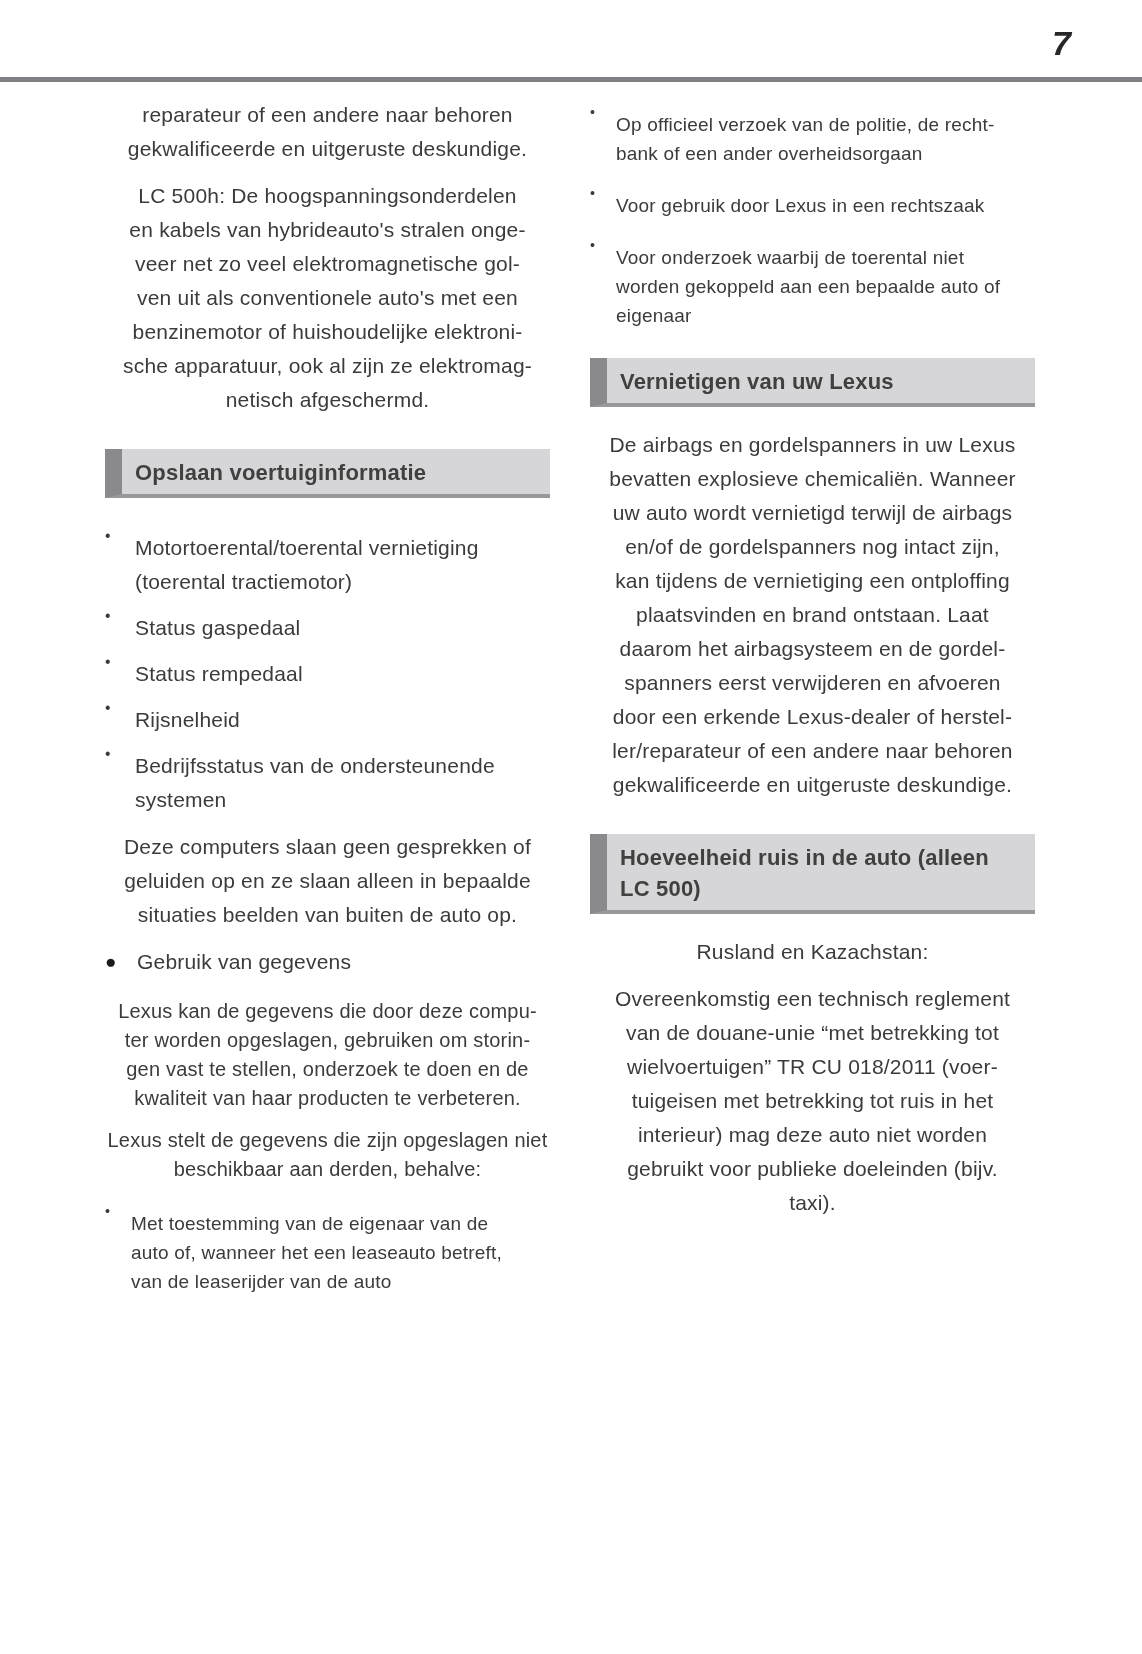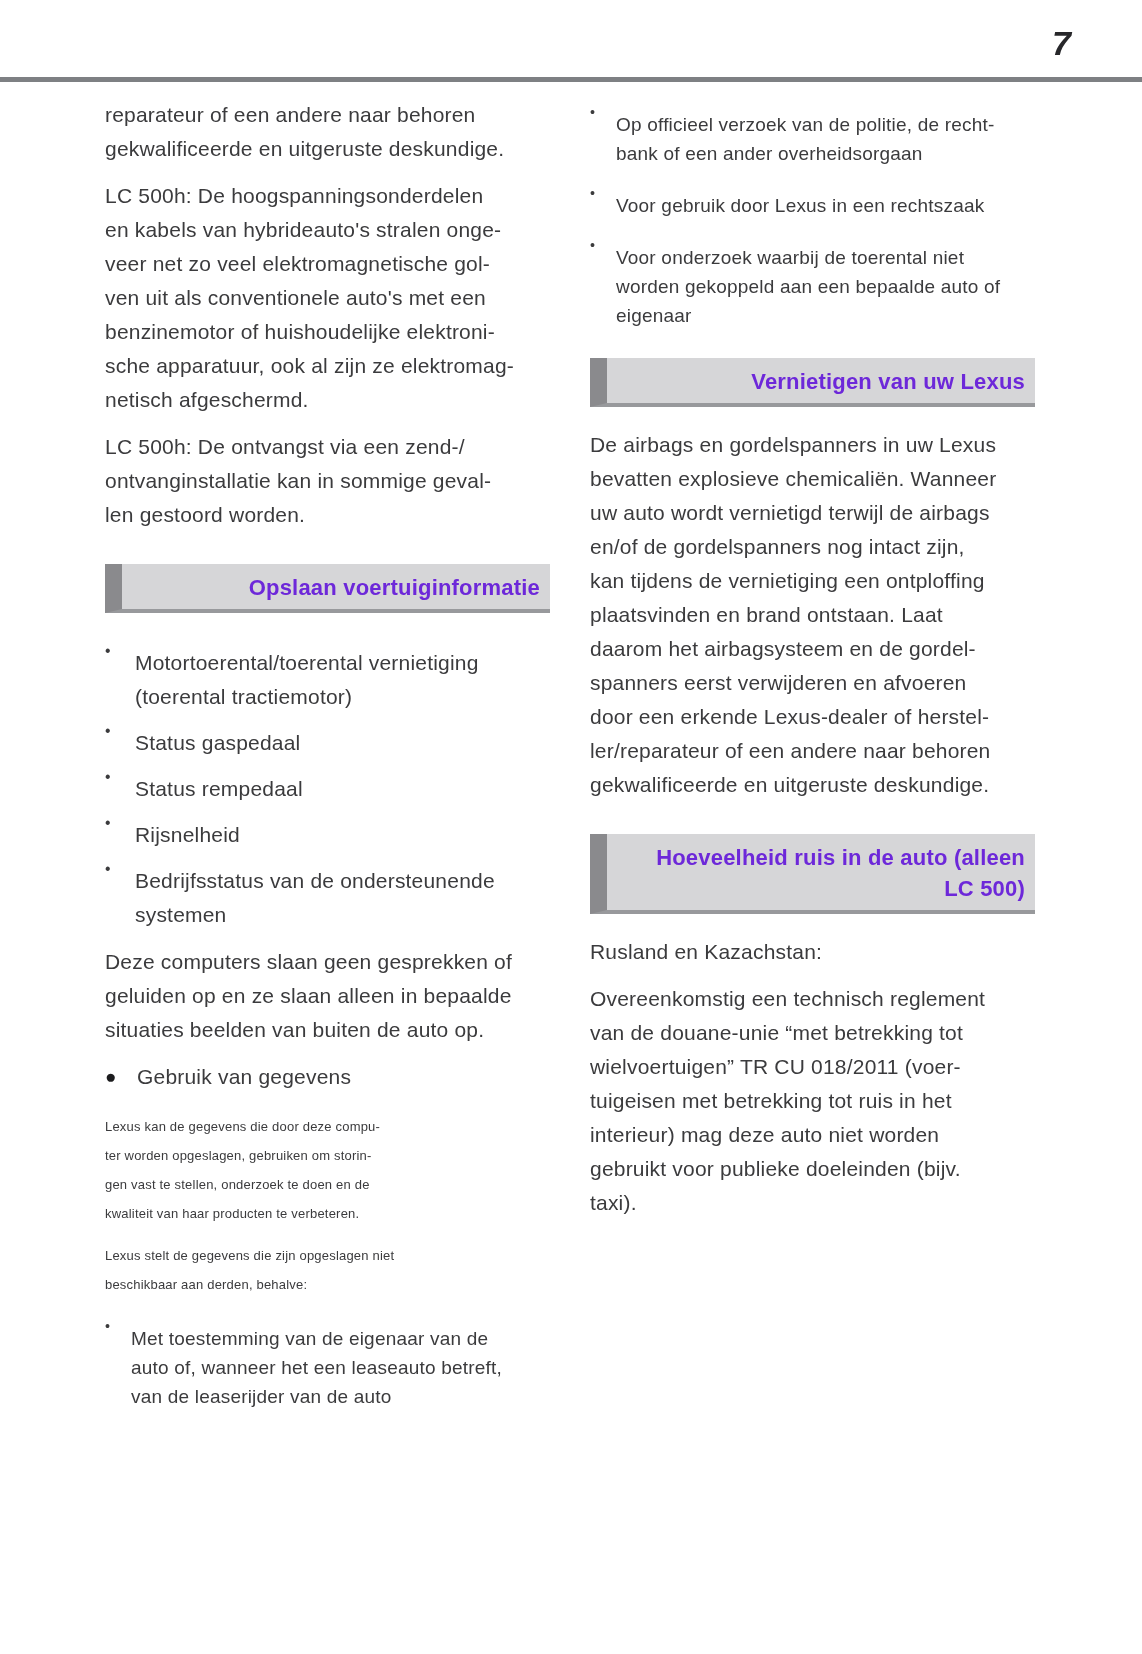--- a/index.html
+++ b/index.html
@@ -21,32 +21,32 @@
   .rule { height: 5px; background: #7e8083; }
 
   
   .columns { display: flex; padding: 16px 0 0 105px; }
   .col { width: 445px; }
   .col.right { margin-left: 40px; }
 
   .p {
     margin: 0 0 13px 0;
     font-size: 21px; line-height: 34px;
-    white-space: pre-line; letter-spacing: 0.2px;
+    white-space: pre-line; letter-spacing: 0.2px; text-align: center;
   }
-  .p.small { font-size: 13px; line-height: 29px; }
+  .p.small { font-size: 20px; line-height: 29px; }
 
   .sec-header {
     margin: 32px 0 21px 0;
     background: #d6d6d8;
     border-left: 17px solid #8a8a8d;
     border-bottom: 4px solid #98999c;
     padding: 8px 10px 6px 13px;
     font-size: 22px; font-weight: bold; line-height: 31px;
-    color: #6d28d9; white-space: pre-line; letter-spacing: 0.2px; text-align: right;
+    color: #404040; white-space: pre-line; letter-spacing: 0.2px;
   }
   .col.right .sec-header.first { margin-top: 28px; }
 
   .blist { margin: 0 0 13px 0; font-size: 21px; line-height: 34px; letter-spacing: 0.2px; }
   .blist.small { font-size: 19px; line-height: 29px; }
   .brow { display: flex; align-items: flex-start; }
   .blist.small .brow { margin-bottom: 11px; }
   .blist.small .brow:last-child { margin-bottom: 0; }
   .dot { flex: 0 0 30px; font-size: 0.75em; }
   .blist.small .dot { flex: 0 0 26px; }
@@ -75,23 +75,20 @@
     <section class="col left">
       <p class="p">reparateur of een andere naar behoren
 gekwalificeerde en uitgeruste deskundige.</p>
       <p class="p">LC 500h: De hoogspanningsonderdelen
 en kabels van hybrideauto's stralen onge-
 veer net zo veel elektromagnetische gol-
 ven uit als conventionele auto's met een
 benzinemotor of huishoudelijke elektroni-
 sche apparatuur, ook al zijn ze elektromag-
 netisch afgeschermd.</p>
-      <p class="p">LC 500h: De ontvangst via een zend-/
-ontvanginstallatie kan in sommige geval-
-len gestoord worden.</p>
 
       <h2 class="sec-header">Opslaan voertuiginformatie</h2>
 
 
       <div class="blist">
         <div class="brow">
           <span class="dot">•</span>
           <div class="btext">Motortoerental/toerental vernietiging
 (toerental tractiemotor)</div>
         </div>

